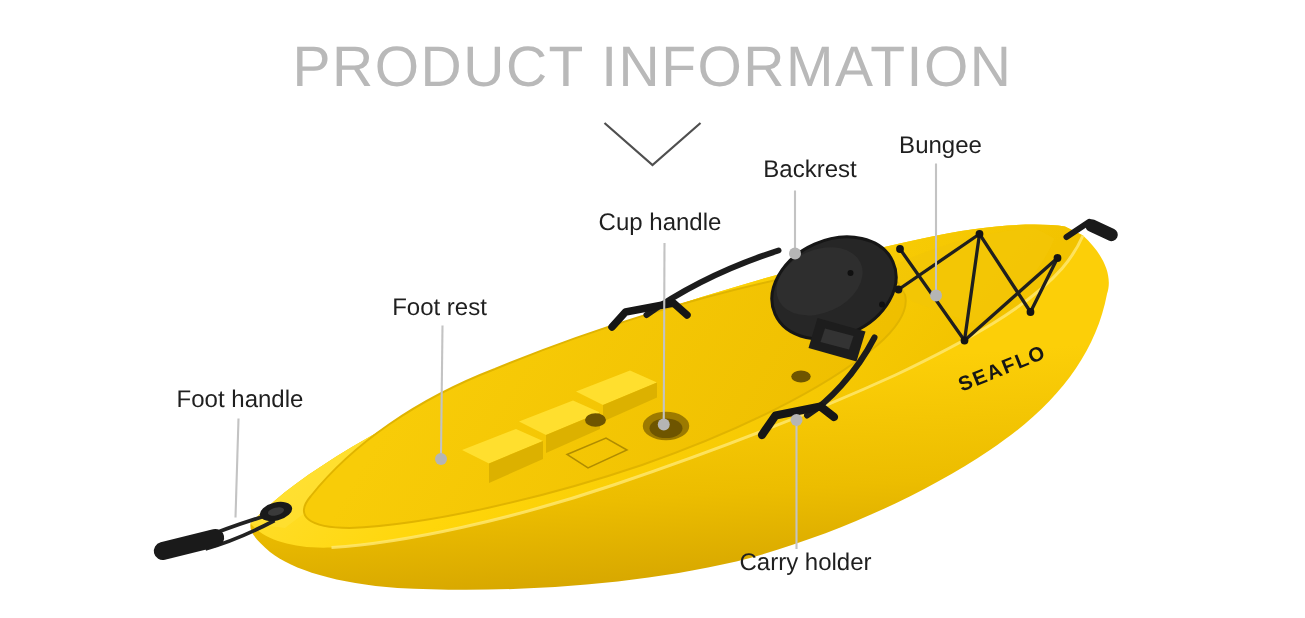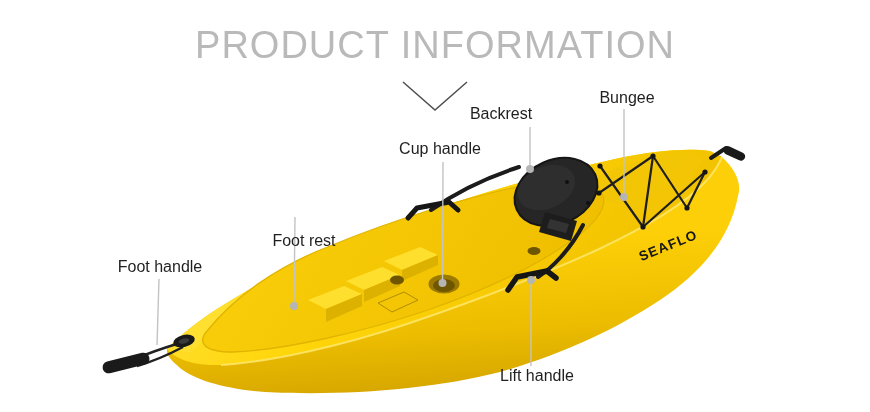--- a/index.html
+++ b/index.html
@@ -11,23 +11,23 @@
     position:absolute;left:0;top:24px;width:870px;text-align:center;
     font-size:38px;font-weight:500;letter-spacing:1px;color:#b9b9b9;
     user-select:none;
   }
   .scene-svg{position:absolute;left:0;top:0;width:870px;height:412px;}
   .callout-label{
     position:absolute;transform:translateX(-50%);
     font-size:16px;font-weight:500;color:#1f1f1f;white-space:nowrap;line-height:1;
   }
   .lbl-cup{left:440px;top:141px;}
-  .lbl-backrest{left:501px;top:106px;}
+  .lbl-backrest{left:540px;top:106px;}
   .lbl-bungee{left:627px;top:90px;}
-  .lbl-foot{left:304px;top:198px;margin-top:35px;}
+  .lbl-foot{left:293px;top:198px;}
   .lbl-lift{left:160px;top:259px;}
   .lbl-carry{left:537px;top:368px;}
 </style>
 </head>
 <body>
 
 <div class="canvas">
 
   <div class="page-title">PRODUCT INFORMATION</div>
 
@@ -193,15 +193,15 @@
       <circle cx="294" cy="306" r="4"></circle>
       <circle cx="531" cy="280" r="4"></circle>
     </g>
   </svg>
 
   <div class="callout-label lbl-cup">Cup handle</div>
   <div class="callout-label lbl-backrest">Backrest</div>
   <div class="callout-label lbl-bungee">Bungee</div>
   <div class="callout-label lbl-foot">Foot rest</div>
   <div class="callout-label lbl-lift">Foot handle</div>
-  <div class="callout-label lbl-carry">Lift handle</div>
+  <div class="callout-label lbl-carry">Carry holder</div>
 
 </div>
 
 </body></html>

